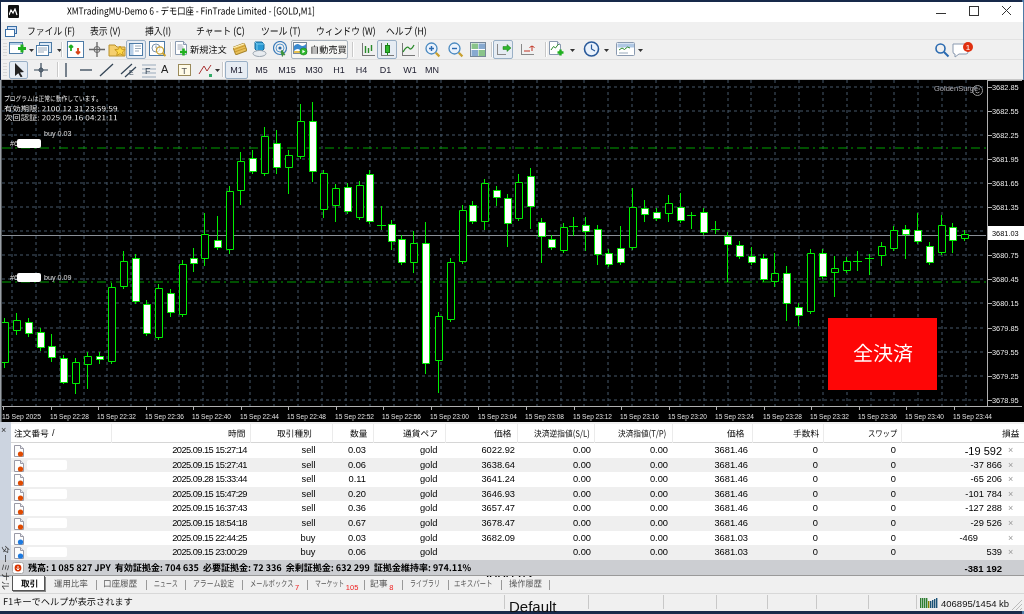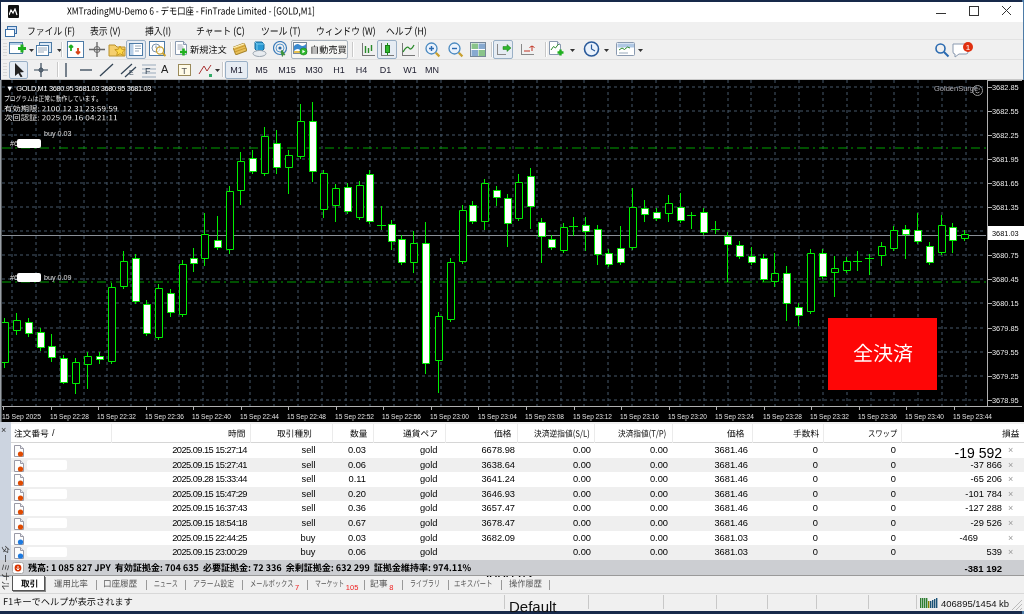--- a/index.html
+++ b/index.html
@@ -619,21 +619,20 @@
         <text x="763" y="339" font-family="Liberation Sans" font-size="7.4" textLength="39" lengthAdjust="spacingAndGlyphs" fill="#e0e0e0">15 Sep 23:28</text>
         <text x="810" y="339" font-family="Liberation Sans" font-size="7.4" textLength="39" lengthAdjust="spacingAndGlyphs" fill="#e0e0e0">15 Sep 23:32</text>
         <text x="858" y="339" font-family="Liberation Sans" font-size="7.4" textLength="39" lengthAdjust="spacingAndGlyphs" fill="#e0e0e0">15 Sep 23:36</text>
         <text x="905" y="339" font-family="Liberation Sans" font-size="7.4" textLength="39" lengthAdjust="spacingAndGlyphs" fill="#e0e0e0">15 Sep 23:40</text>
         <text x="953" y="339" font-family="Liberation Sans" font-size="7.4" textLength="39" lengthAdjust="spacingAndGlyphs" fill="#e0e0e0">15 Sep 23:44</text>
         <path d="M3.5 327v3M51.5 327v3M98.5 327v3M146.5 327v3M193.5 327v3M241.5 327v3M288.5 327v3M336.5 327v3M383.5 327v3M431.5 327v3M478.5 327v3M526.5 327v3M574.5 327v3M621.5 327v3M669.5 327v3M716.5 327v3M764.5 327v3M811.5 327v3M859.5 327v3M906.5 327v3M954.5 327v3" stroke="#b0b0b0" fill="none"></path>
       </svg>
     </div>
     <div class="abs" style="left:0;top:80px;width:1px;height:342px;background:#9aa0a6"></div>
     <div class="abs" style="left:1px;top:80px;width:1px;height:342px;background:#55595d"></div>
-    <div class="abs" style="left:6px;top:84px;width:400px;height:12px;color:#fff;font-size:7.4px;letter-spacing:-0.35px">▼&nbsp; GOLD,M1 3680.95 3681.03 3680.95 3681.03</div>
     <svg style="position:absolute;left:4px;top:95px;overflow:visible" width="99" height="11">
       <g fill="#fff" transform="translate(0,6.3) scale(0.005760,-0.007200)">
         <use href="#g54" x="0"></use>
         <use href="#g64" x="1000"></use>
         <use href="#g65" x="2000"></use>
         <use href="#g66" x="3000"></use>
         <use href="#g67" x="4000"></use>
         <use href="#g68" x="5000"></use>
         <use href="#g69" x="6000"></use>
         <use href="#g70" x="7000"></use>
@@ -838,27 +837,27 @@
     <svg class="abs" style="left:13px;top:445px" width="12" height="12">
       <path d="M1.5 0.5h6l3 3v8h-9z" fill="#fdfdfd" stroke="#9a9aa6"></path>
       <path d="M7.5 0.5v3h3" fill="#e8e8ee" stroke="#9a9aa6"></path>
       <circle cx="7.5" cy="9" r="2.6" fill="#e04a00"></circle>
     </svg>
     <div class="abs" style="left:27px;top:445px;width:40px;height:10px;background:#fff;border-radius:2px"></div>
     <div class="abs" style="left:97px;top:445px;width:150px;text-align:right;font-size:9.3px;color:#000;letter-spacing:-0.55px">2025.09.15 15:27:14</div>
     <div class="abs" style="left:165.5px;top:445px;width:150px;text-align:right;font-size:9.3px;color:#000;">sell</div>
     <div class="abs" style="left:216px;top:445px;width:150px;text-align:right;font-size:9.3px;color:#000;">0.03</div>
     <div class="abs" style="left:287.5px;top:445px;width:150px;text-align:right;font-size:9.3px;color:#000;">gold</div>
-    <div class="abs" style="left:365px;top:445px;width:150px;text-align:right;font-size:9.3px;color:#000;">6678.98</div>
+    <div class="abs" style="left:365px;top:445px;width:150px;text-align:right;font-size:9.3px;color:#000;">6022.92</div>
     <div class="abs" style="left:441px;top:445px;width:150px;text-align:right;font-size:9.3px;color:#000;">0.00</div>
     <div class="abs" style="left:518px;top:445px;width:150px;text-align:right;font-size:9.3px;color:#000;">0.00</div>
     <div class="abs" style="left:598px;top:445px;width:150px;text-align:right;font-size:9.3px;color:#000;">3681.46</div>
     <div class="abs" style="left:668px;top:445px;width:150px;text-align:right;font-size:9.3px;color:#000;">0</div>
     <div class="abs" style="left:746px;top:445px;width:150px;text-align:right;font-size:9.3px;color:#000;">0</div>
-    <div class="abs" style="left:852px;top:445px;width:150px;text-align:right;font-size:14px;color:#000;">-19 592</div>
+    <div class="abs" style="left:852px;top:445px;width:150px;text-align:right;font-size:11px;color:#000;">-19 592</div>
     <div class="abs" style="left:1008px;top:445px;color:#999;font-size:9px">×</div>
     <div class="abs" style="left:11px;top:458px;width:1013px;height:14px;background:#efefef"></div>
     <svg class="abs" style="left:13px;top:460px" width="12" height="12">
       <path d="M1.5 0.5h6l3 3v8h-9z" fill="#fdfdfd" stroke="#9a9aa6"></path>
       <path d="M7.5 0.5v3h3" fill="#e8e8ee" stroke="#9a9aa6"></path>
       <circle cx="7.5" cy="9" r="2.6" fill="#e04a00"></circle>
     </svg>
     <div class="abs" style="left:27px;top:460px;width:40px;height:10px;background:#fff;border-radius:2px"></div>
     <div class="abs" style="left:97px;top:460px;width:150px;text-align:right;font-size:9.3px;color:#000;letter-spacing:-0.55px">2025.09.15 15:27:41</div>
     <div class="abs" style="left:165.5px;top:460px;width:150px;text-align:right;font-size:9.3px;color:#000;">sell</div>

